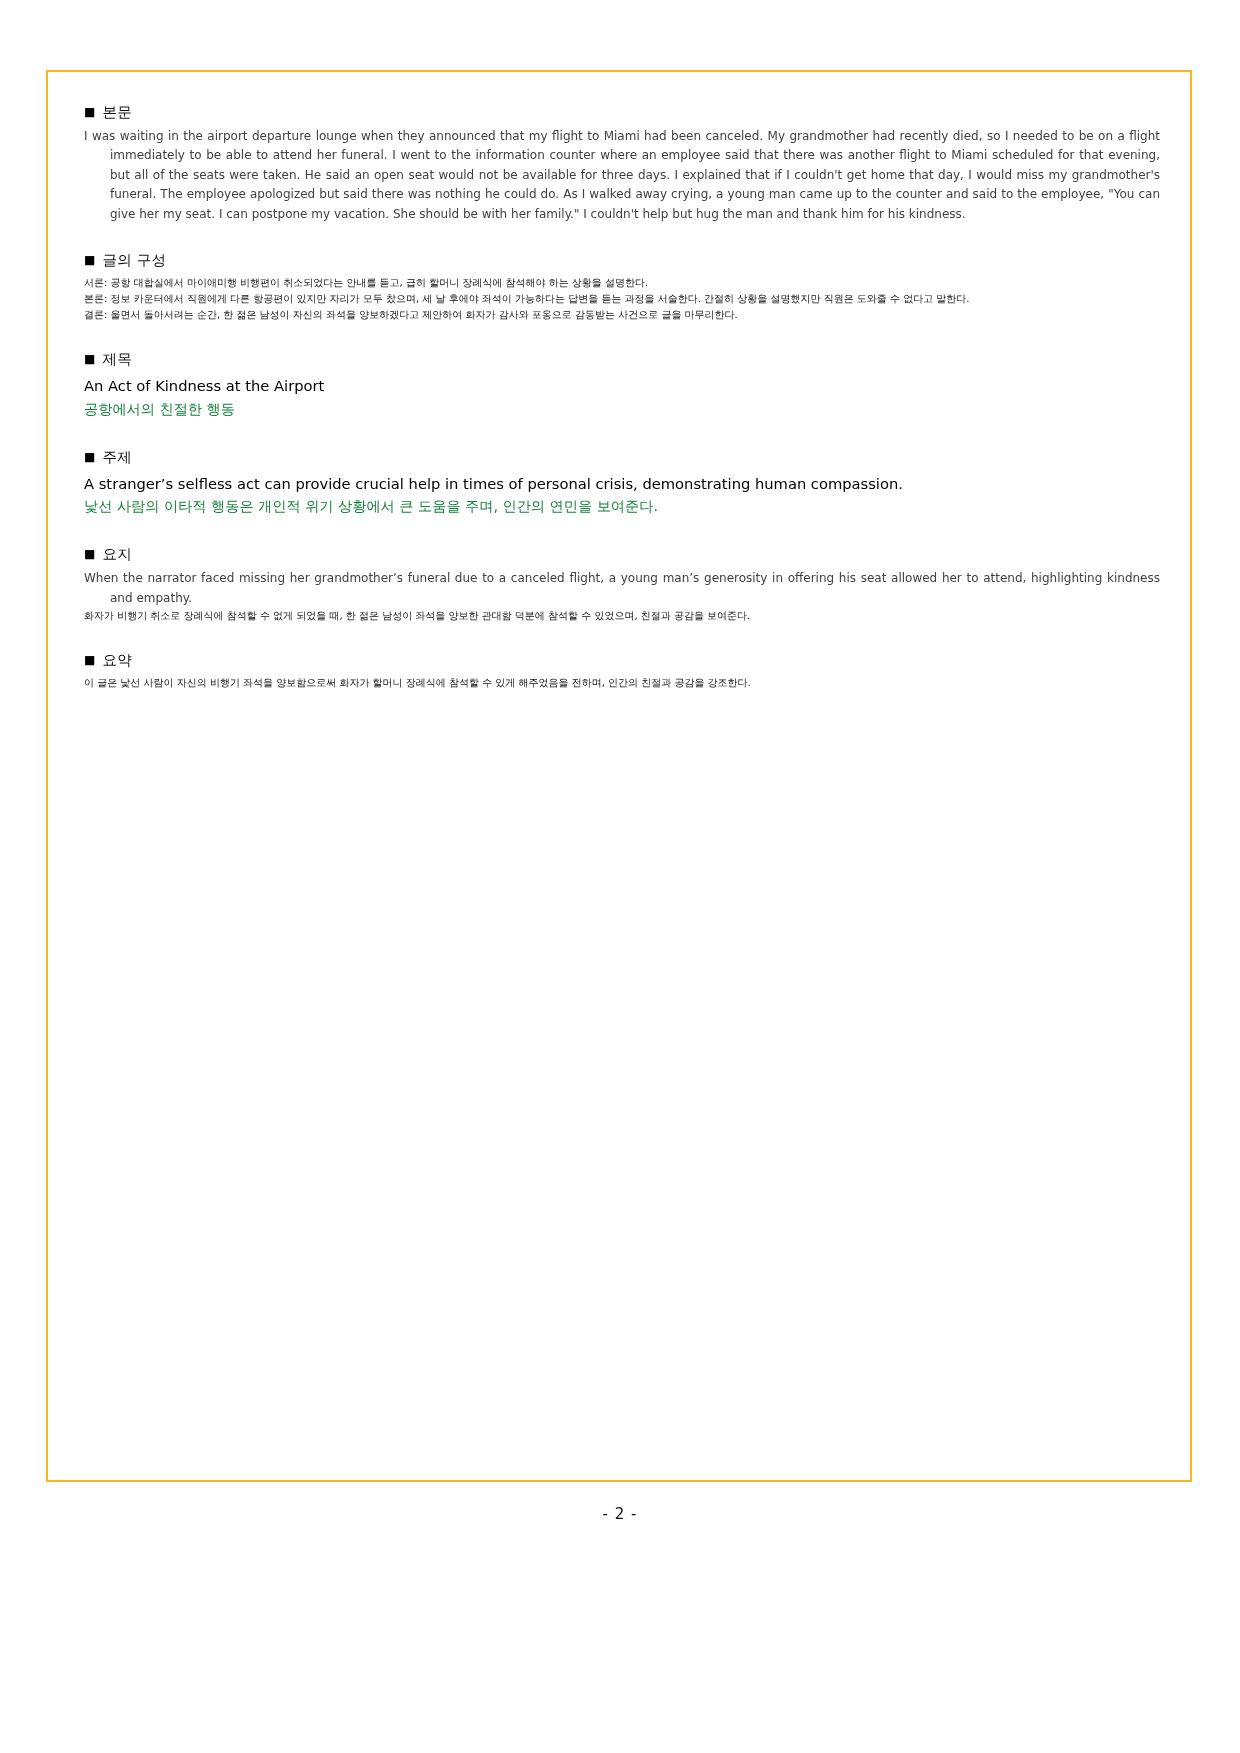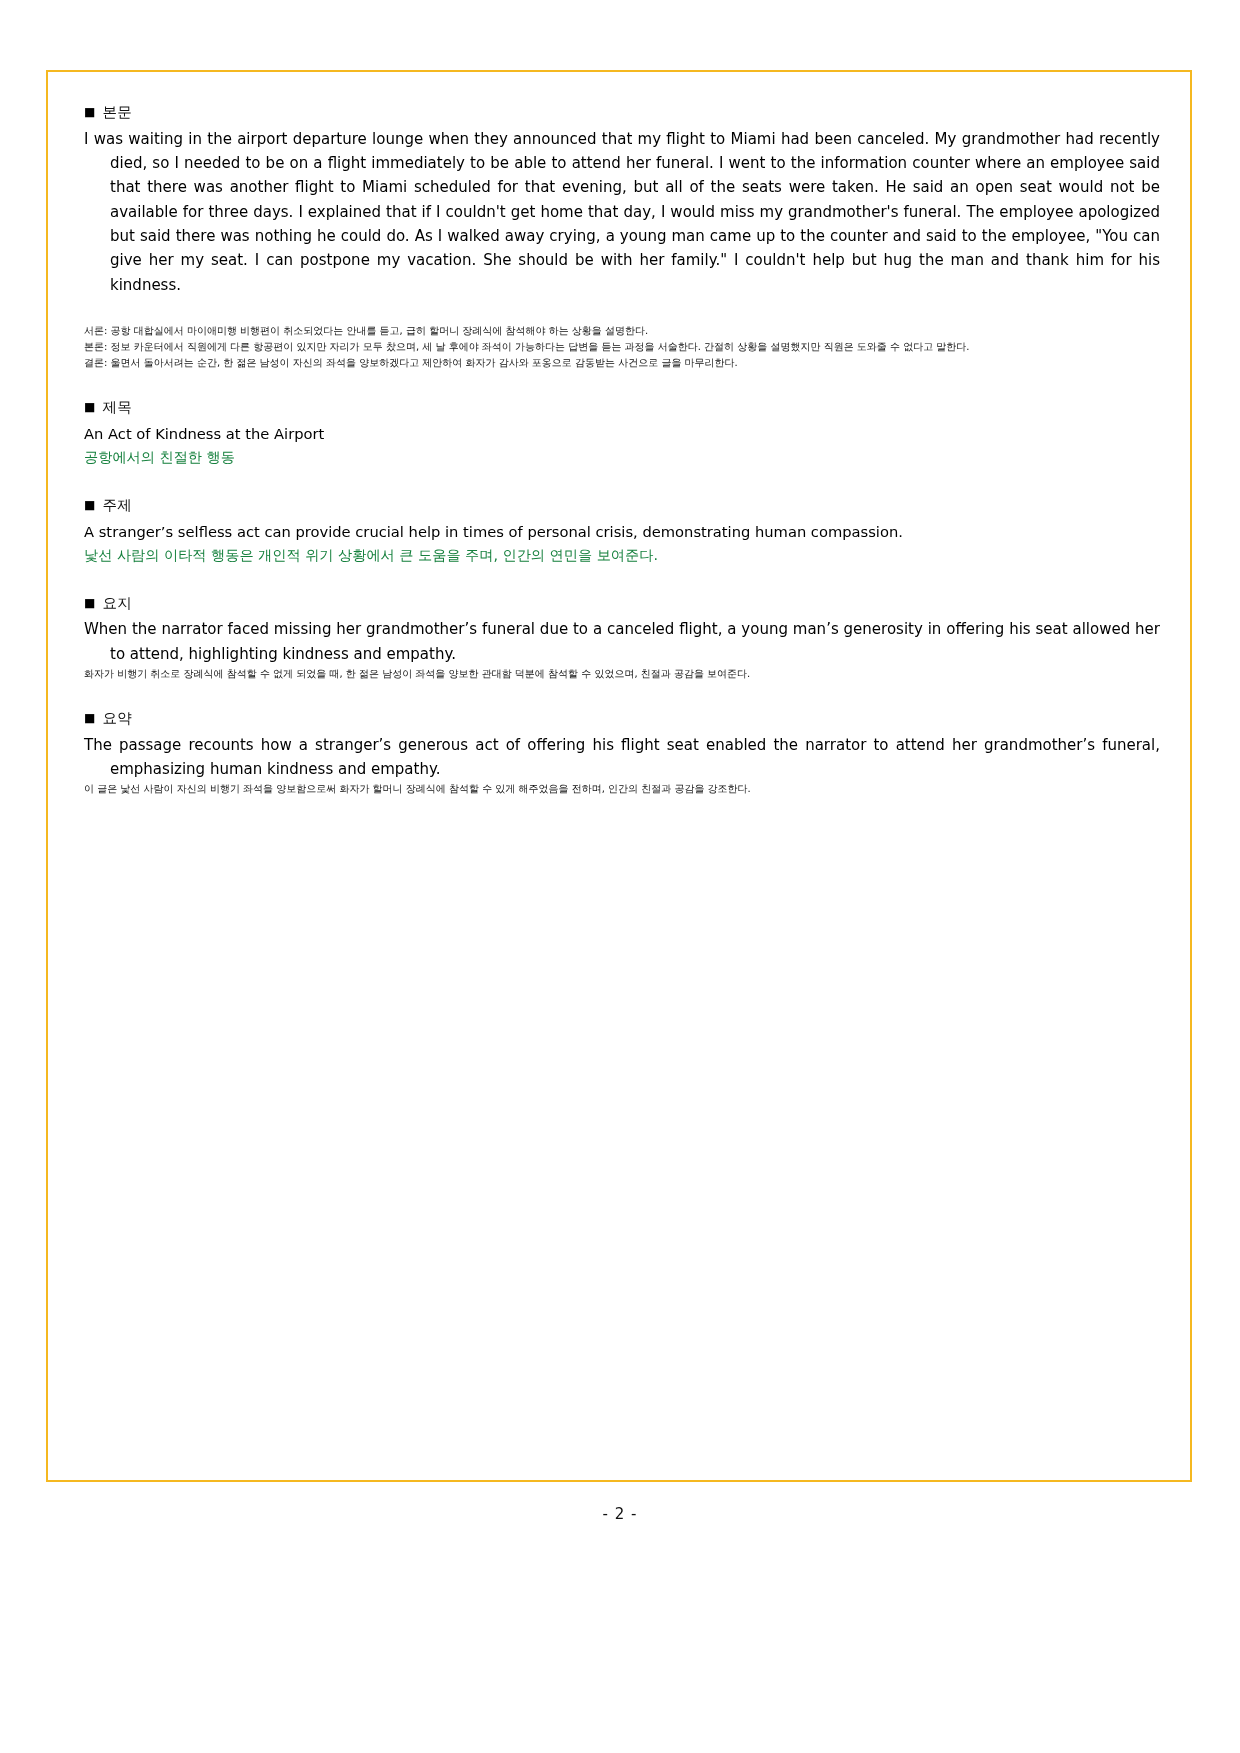--- a/index.html
+++ b/index.html
@@ -50,25 +50,25 @@
   .sec-head .sq {
     display: inline-block;
     font-size: 12px;
     margin-right: 7px;
     color: #000;
     position: relative;
     top: -1px;
   }
   p.body-text {
     margin: 0 0 0 0;
-    font-size: 15px;
+    font-size: 12px;
     line-height: 1.62;
     text-align: justify;
     text-justify: inter-word;
-    color: #000000;
+    color: #404040;
     text-indent: 0;
     padding-left: 26px;
     text-indent: -26px;
   }
   p.ko {
     margin: 0;
     font-size: 10px;
     line-height: 1.62;
     text-align: justify;
     color: #111;
@@ -111,20 +111,23 @@
       <div class="section">
         <div class="sec-head">
           <span class="sq">■</span><span>본문</span>
         </div>
         <p class="body-text">I was waiting in the airport departure lounge when they announced that my flight to Miami had been canceled. My grandmother had recently died, so I needed to be on a flight immediately to be able to attend her funeral. I went to the information counter where an employee said that there was another flight to Miami scheduled for that evening, but all of the seats were taken. He said an open seat would not be available for three days. I explained that if I couldn't get home that day, I would miss my grandmother's funeral. The employee apologized but said there was nothing he could do. As I walked away crying, a young man came up to the counter and said to the employee, "You can give her my seat. I can postpone my vacation. She should be with her family." I couldn't help but hug the man and thank him for his kindness.</p>
       </div>
 
       <div class="gap-lg"></div>
 
       <div class="section">
+        <div class="sec-head">
+          <span class="sq">■</span><span>글의 구성</span>
+        </div>
         <p class="ko">서론: 공항 대합실에서 마이애미행 비행편이 취소되었다는 안내를 듣고, 급히 할머니 장례식에 참석해야 하는 상황을 설명한다.</p>
         <p class="ko">본론: 정보 카운터에서 직원에게 다른 항공편이 있지만 자리가 모두 찼으며, 세 날 후에야 좌석이 가능하다는 답변을 듣는 과정을 서술한다. 간절히 상황을 설명했지만 직원은 도와줄 수 없다고 말한다.</p>
         <p class="ko">결론: 울면서 돌아서려는 순간, 한 젊은 남성이 자신의 좌석을 양보하겠다고 제안하여 화자가 감사와 포옹으로 감동받는 사건으로 글을 마무리한다.</p>
       </div>
 
       <div class="gap-lg"></div>
 
       <div class="section">
         <div class="sec-head">
           <span class="sq">■</span><span>제목</span>
@@ -152,21 +155,20 @@
         <p class="body-text">When the narrator faced missing her grandmother’s funeral due to a canceled flight, a young man’s generosity in offering his seat allowed her to attend, highlighting kindness and empathy.</p>
         <p class="ko">화자가 비행기 취소로 장례식에 참석할 수 없게 되었을 때, 한 젊은 남성이 좌석을 양보한 관대함 덕분에 참석할 수 있었으며, 친절과 공감을 보여준다.</p>
       </div>
 
       <div class="gap-lg"></div>
 
       <div class="section">
         <div class="sec-head">
           <span class="sq">■</span><span>요약</span>
         </div>
-        <p class="body-text">The passage recounts how a stranger’s generous act of offering his flight seat enabled the narrator to attend her grandmother’s funeral, emphasizing human kindness and empathy.</p>
         <p class="ko">이 글은 낯선 사람이 자신의 비행기 좌석을 양보함으로써 화자가 할머니 장례식에 참석할 수 있게 해주었음을 전하며, 인간의 친절과 공감을 강조한다.</p>
       </div>
 
     </div>
   </div>
 
   <div class="footer">- 2 -</div>
 </div>
 
 </body></html>

